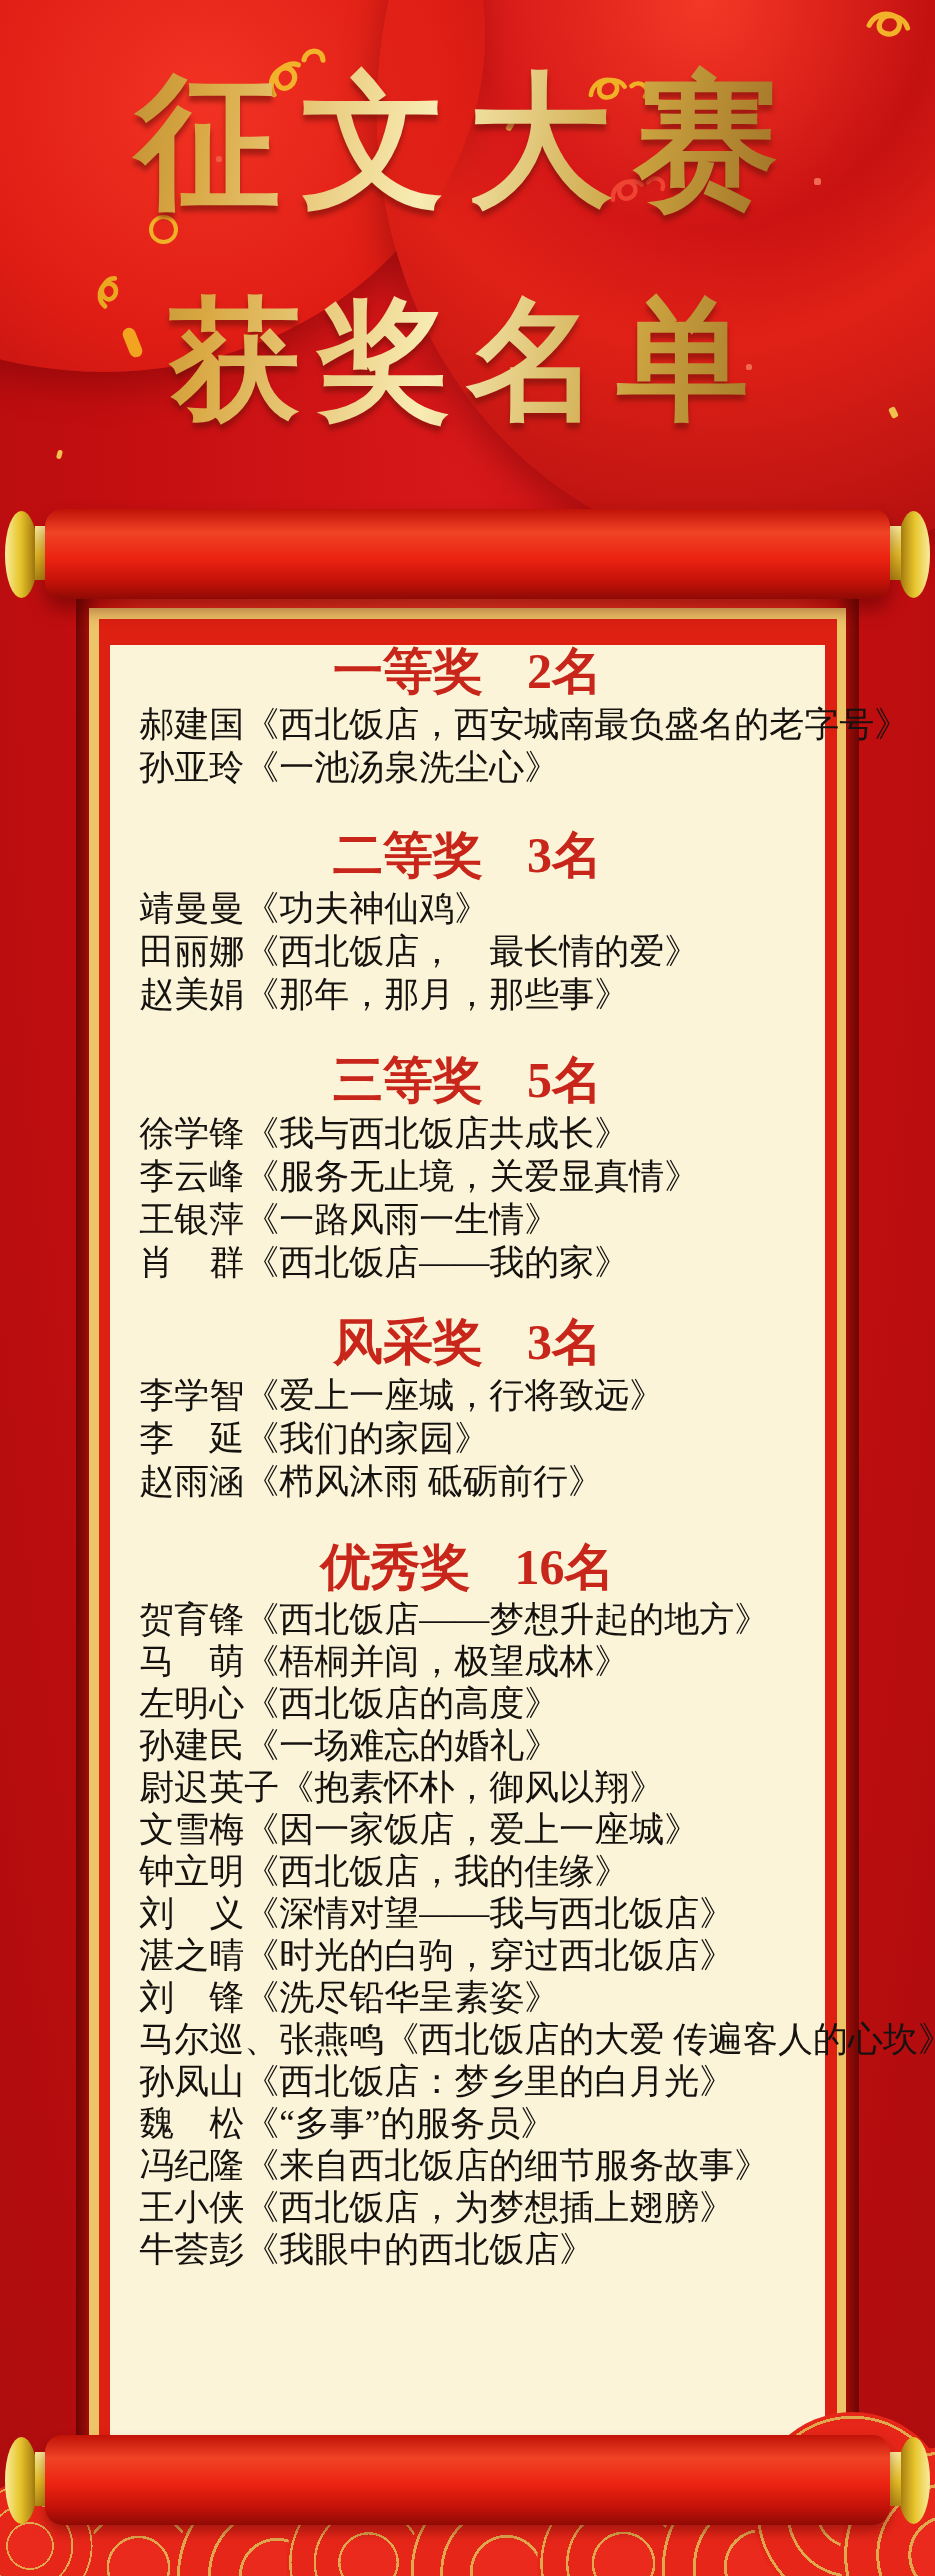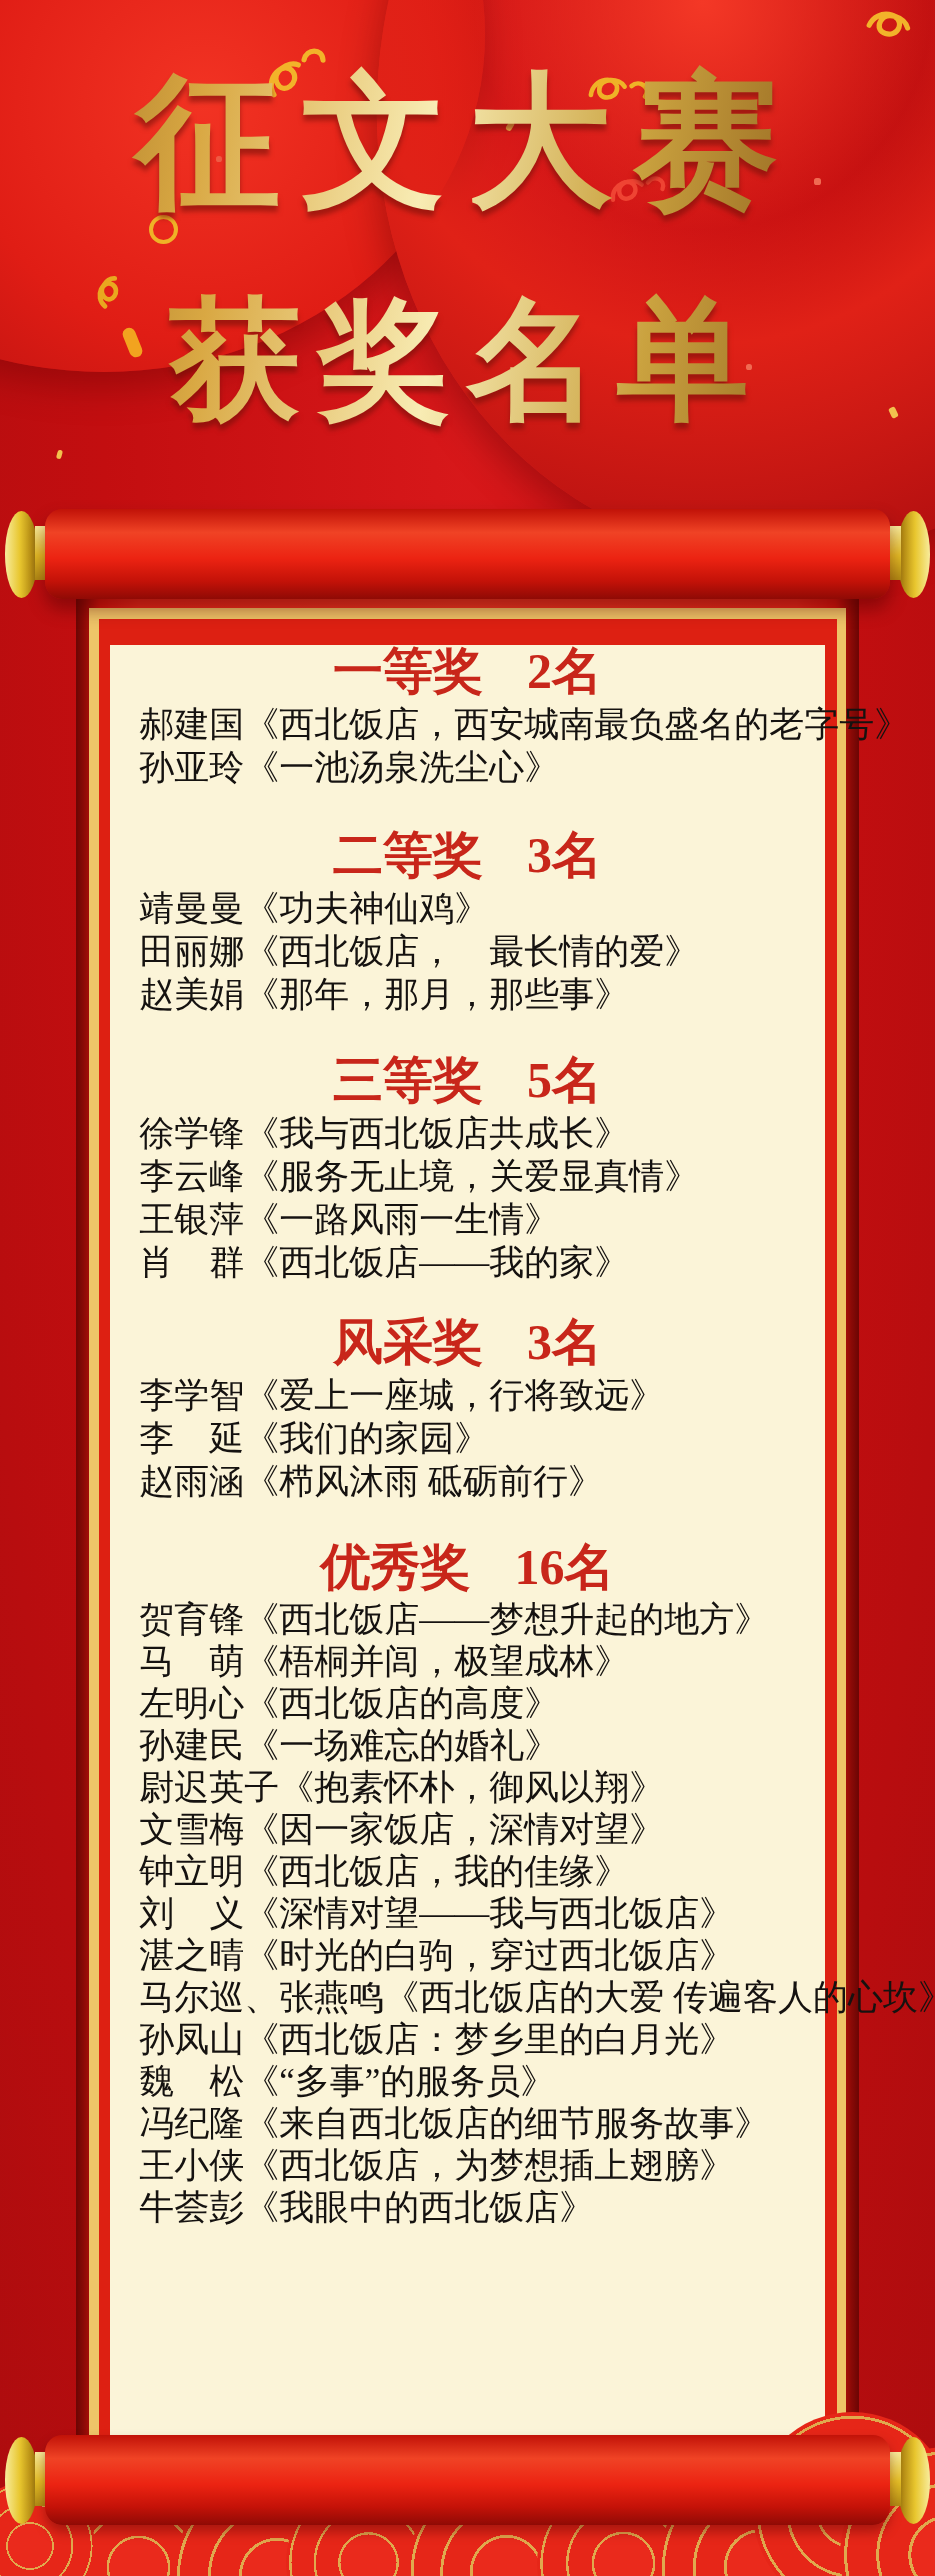--- a/index.html
+++ b/index.html
@@ -157,24 +157,25 @@
           <div class="sec-head mt-5">
             <span>优秀奖</span>
             <span>16名</span>
           </div>
           <div class="rows rows-tight">
             <div class="row"><span class="w-name">贺育锋</span><span class="w-work">《西北饭店——梦想升起的地方》</span></div>
             <div class="row"><span class="w-name">马　萌</span><span class="w-work">《梧桐并闾，极望成林》</span></div>
             <div class="row"><span class="w-name">左明心</span><span class="w-work">《西北饭店的高度》</span></div>
             <div class="row"><span class="w-name">孙建民</span><span class="w-work">《一场难忘的婚礼》</span></div>
             <div class="row"><span class="w-name">尉迟英子</span><span class="w-work">《抱素怀朴，御风以翔》</span></div>
-            <div class="row"><span class="w-name">文雪梅</span><span class="w-work">《因一家饭店，深情对望》</span></div>
+            <div class="row"><span class="w-name">文雪梅</span><span class="w-work">《因一家饭店，爱上一座城》</span></div>
             <div class="row"><span class="w-name">钟立明</span><span class="w-work">《西北饭店，我的佳缘》</span></div>
             <div class="row"><span class="w-name">刘　义</span><span class="w-work">《深情对望——我与西北饭店》</span></div>
             <div class="row"><span class="w-name">湛之晴</span><span class="w-work">《时光的白驹，穿过西北饭店》</span></div>
+            <div class="row"><span class="w-name">刘　锋</span><span class="w-work">《洗尽铅华呈素姿》</span></div>
             <div class="row"><span class="w-name">马尔巡、张燕鸣</span><span class="w-work">《西北饭店的大爱 传遍客人的心坎》</span></div>
             <div class="row"><span class="w-name">孙凤山</span><span class="w-work">《西北饭店：梦乡里的白月光》</span></div>
             <div class="row"><span class="w-name">魏　松</span><span class="w-work">《“多事”的服务员》</span></div>
             <div class="row"><span class="w-name">冯纪隆</span><span class="w-work">《来自西北饭店的细节服务故事》</span></div>
             <div class="row"><span class="w-name">王小侠</span><span class="w-work">《西北饭店，为梦想插上翅膀》</span></div>
             <div class="row"><span class="w-name">牛荟彭</span><span class="w-work">《我眼中的西北饭店》</span></div>
           </div>
 
         </div>
       </div>

